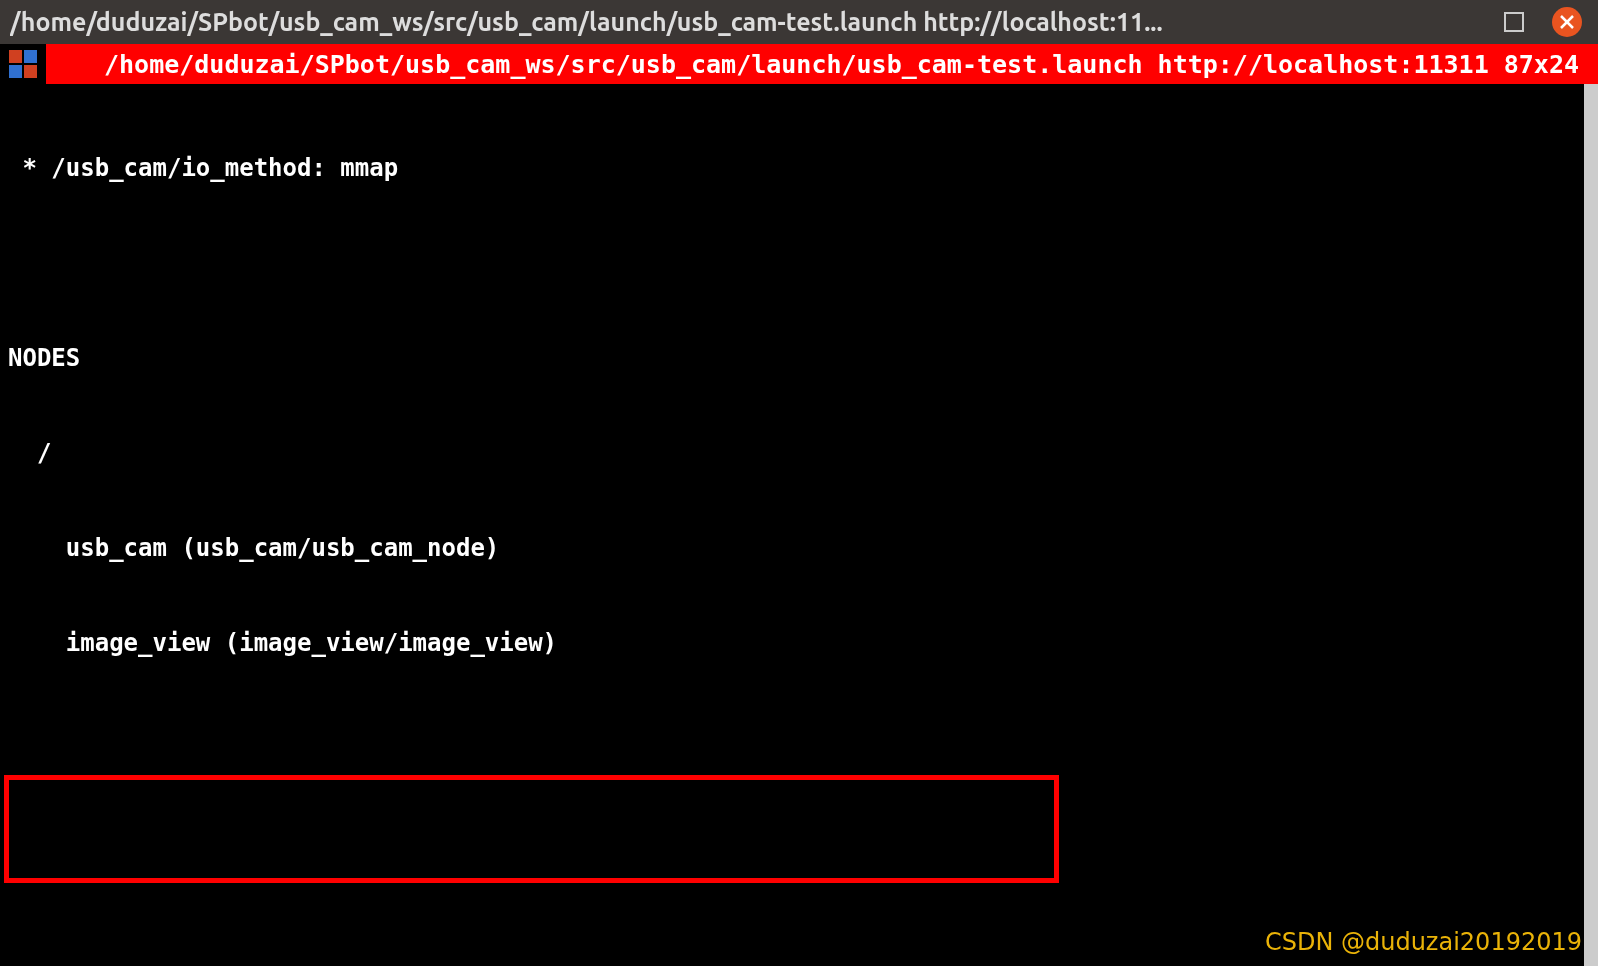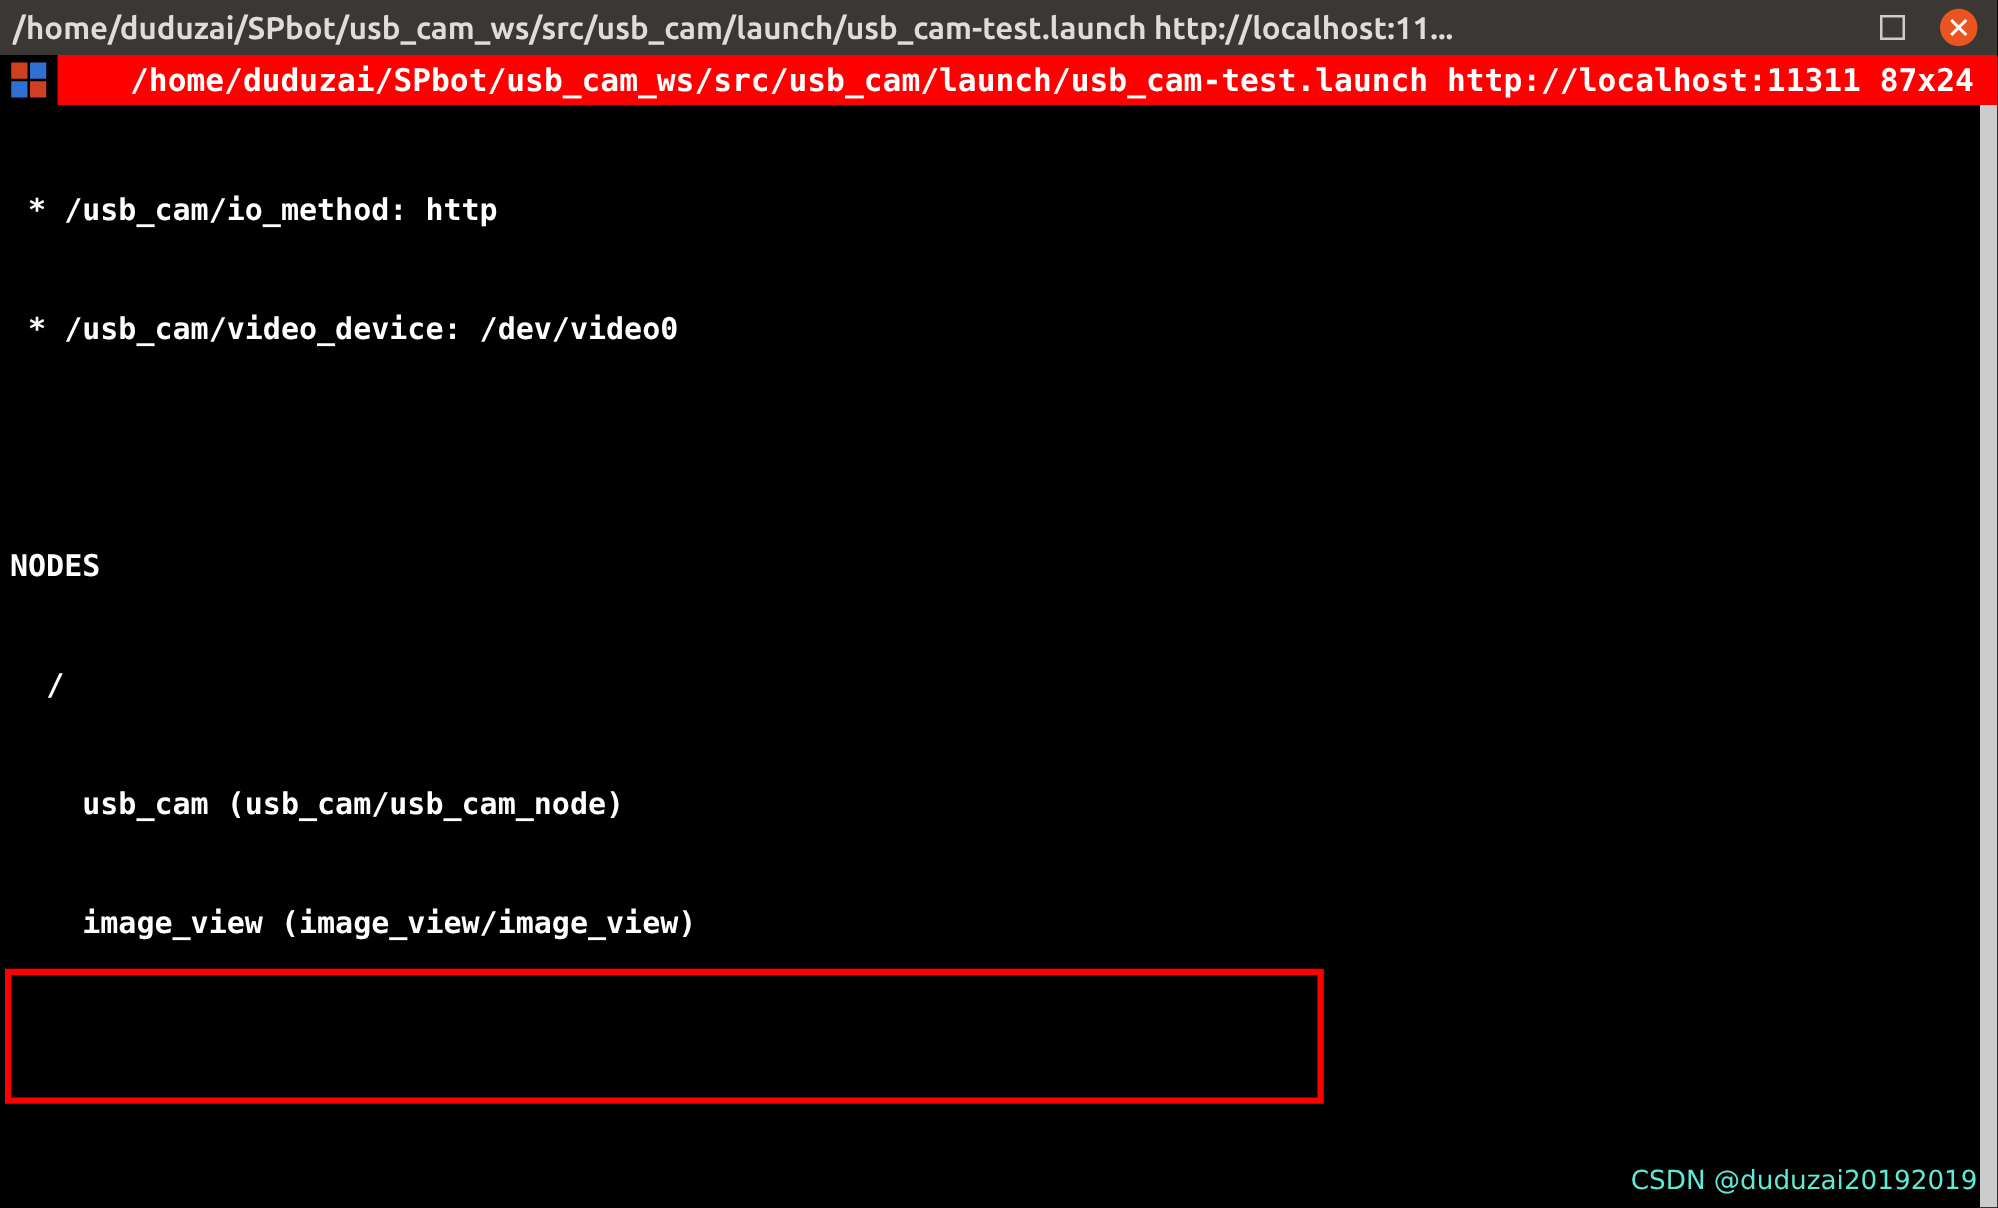--- a/index.html
+++ b/index.html
@@ -99,23 +99,23 @@
       right: 0;
       top: 84px;
       bottom: 0;
       width: 14px;
       background: #ccc;
     }
     .watermark {
       position: absolute;
       right: 16px;
       bottom: 10px;
-      color: #5eead4;
+      color: #eab308;
       font-family: "DejaVu Sans", sans-serif;
-      font-size: 21px;
+      font-size: 24px;
       font-weight: normal;
     }
     .line { display: block; min-height: 1.32em; }
   </style>
 </head>
 <body>
 
 <div class="titlebar">
   <span class="titlebar-text">/home/duduzai/SPbot/usb_cam_ws/src/usb_cam/launch/usb_cam-test.launch http://localhost:11...</span>
   <div class="win-controls">
@@ -137,22 +137,21 @@
       <rect x="1" y="16" width="13" height="13" fill="#3070d0"></rect>
       <rect x="16" y="16" width="13" height="13" fill="#d04020"></rect>
     </svg>
   </div>
   <div class="tab-active">
     <span>/home/duduzai/SPbot/usb_cam_ws/src/usb_cam/launch/usb_cam-test.launch http://localhost:11311 87x24</span>
   </div>
 </div>
 
 <div class="terminal">
-  <span class="line"> * /usb_cam/io_method: http</span>
-  <span class="line"> * /usb_cam/video_device: /dev/video0</span>
+  <span class="line"> * /usb_cam/io_method: mmap</span>
   <span class="line"></span>
   <span class="line">NODES</span>
   <span class="line">  /</span>
   <span class="line">    usb_cam (usb_cam/usb_cam_node)</span>
   <span class="line">    image_view (image_view/image_view)</span>
   <span class="line"></span>
   
   
   
   

